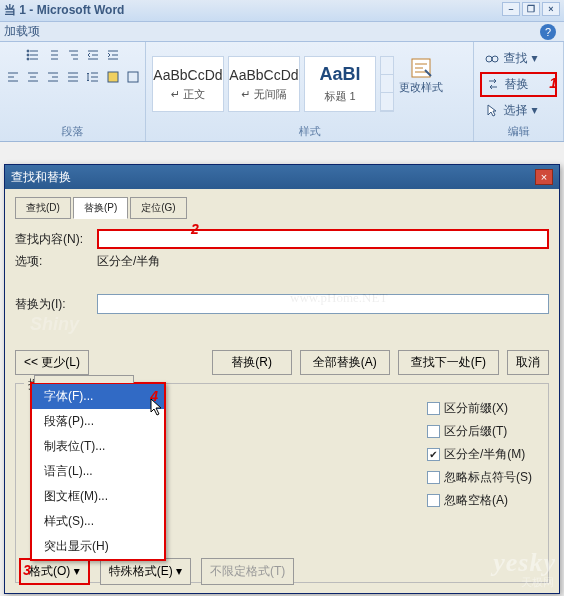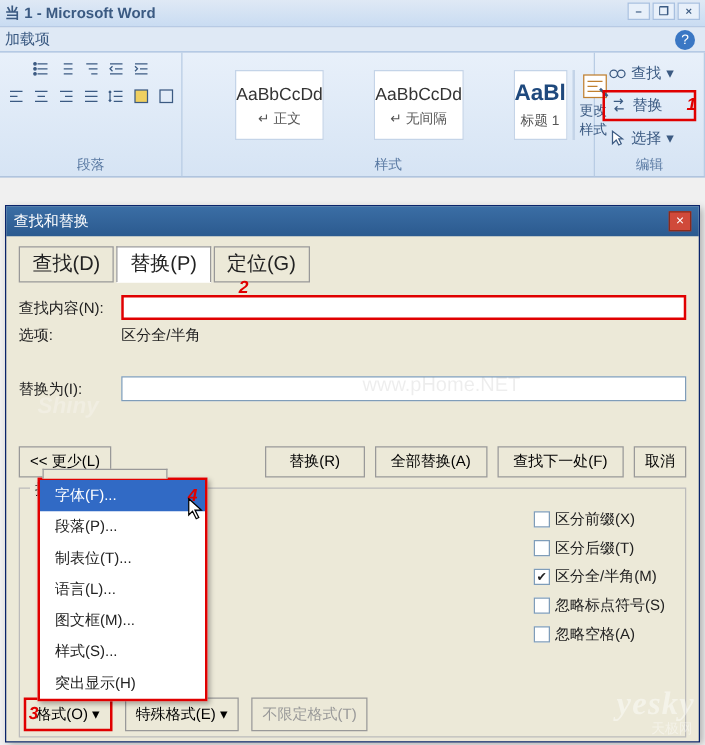--- a/index.html
+++ b/index.html
@@ -15,44 +15,44 @@
 .group-body { flex: 1; display: flex; align-items: center; gap: 4px; }
 .group-label { text-align: center; font-size: 11px; color: #5a7aa3; padding-top: 2px; }
 
 .para-group { width: 146px; }
 .para-btn { width: 18px; height: 18px; border: 1px solid transparent; display: inline-flex; align-items: center; justify-content: center; }
 .para-btn svg { width: 14px; height: 14px; }
 .para-rows { display: flex; flex-direction: column; gap: 4px; }
 .para-row { display: flex; gap: 2px; }
 
 .style-group { width: 330px; }
-.style-box { width: 72px; height: 56px; border: 1px solid #c4d4e8; background: #fff; display: flex; flex-direction: column; align-items: center; justify-content: center; font-size: 11px; color: #555; margin-left: 36px; }
+.style-box { width: 72px; height: 56px; border: 1px solid #c4d4e8; background: #fff; display: flex; flex-direction: column; align-items: center; justify-content: center; font-size: 11px; color: #555; }
 .style-box .preview { font-size: 14px; color: #333; margin-bottom: 4px; }
 .style-box.heading .preview { font-size: 18px; font-weight: bold; color: #1f497d; }
 .style-scroll { width: 14px; height: 56px; border: 1px solid #c4d4e8; display: flex; flex-direction: column; }
 .style-scroll div { flex: 1; border-bottom: 1px solid #c4d4e8; background: #e8f0fa; }
-.change-style { width: 46px; height: 56px; display: flex; flex-direction: column; align-items: center; justify-content: center; font-size: 11px; color: #3b5a82; }
+.change-style { width: 46px; height: 56px; display: flex; flex-direction: column; align-items: center; font-size: 11px; color: #3b5a82; }
 .change-style svg { width: 24px; height: 24px; }
 
 .edit-group { width: 90px; }
 .edit-col { display: flex; flex-direction: column; gap: 2px; width: 100%; }
 .edit-btn { display: flex; align-items: center; gap: 4px; font-size: 12px; color: #3b5a82; padding: 2px 4px; border: 1px solid transparent; }
 .edit-btn svg { width: 14px; height: 14px; }
 
 .highlight-red { border: 2px solid #e00000 !important; position: relative; }
 .red-num { position: absolute; color: #e00000; font-weight: bold; font-style: italic; font-size: 14px; }
 
 
 .dialog { position: absolute; left: 4px; top: 164px; width: 556px; height: 430px; background: #ece9d8; border: 1px solid #0a246a; box-shadow: 2px 2px 6px rgba(0,0,0,0.3); }
 .dialog-title { height: 24px; background: linear-gradient(#3b6ea5, #2b5a8f); color: #fff; font-size: 12px; display: flex; align-items: center; padding: 0 6px; justify-content: space-between; }
 .dialog-title .close { width: 18px; height: 16px; background: #d04a3a; border: 1px solid #8a2a1a; color: #fff; font-size: 11px; text-align: center; line-height: 14px; }
 .dialog-body { padding: 8px 10px; font-size: 12px; color: #222; }
 
 .tabs { display: flex; gap: 2px; margin-bottom: 10px; }
-.tab { padding: 3px 10px; border: 1px solid #999; background: #ece9d8; font-size: 16px; }
+.tab { padding: 3px 10px; border: 1px solid #999; background: #ece9d8; font-size: 10px; }
 .tab.active { background: #fff; border-bottom: 1px solid #fff; position: relative; z-index: 1; }
 
 .form-row { display: flex; align-items: center; margin-bottom: 6px; gap: 6px; }
 .form-row label { width: 76px; }
 .text-input { flex: 1; height: 20px; border: 1px solid #7f9db9; background: #fff; padding: 0 4px; font-size: 12px; }
 
 .btn-row { display: flex; gap: 8px; margin-top: 20px; margin-bottom: 8px; }
 .win-btn { padding: 3px 12px; border: 1px solid #999; background: #ece9d8; font-size: 12px; min-width: 80px; text-align: center; }
 .win-btn.small { min-width: 0; padding: 3px 8px; }
 
@@ -66,21 +66,21 @@
 .popup-menu { position: absolute; left: 30px; top: 382px; width: 136px; background: #fff; border: 1px solid #999; box-shadow: 2px 2px 4px rgba(0,0,0,0.3); z-index: 10; }
 .popup-menu .menu-item { padding: 4px 12px; font-size: 12px; color: #222; }
 .popup-menu .menu-item.hl { background: #316ac5; color: #fff; }
 .popup-top-line { position: absolute; top: -9px; left: 2px; width: 100px; height: 8px; border: 1px solid #999; border-bottom: none; background: #ece9d8; }
 
 .bottom-btns { position: absolute; left: 14px; bottom: 8px; display: flex; gap: 10px; }
 .cursor { position: absolute; left: 150px; top: 398px; z-index: 20; }
 
 .watermark { position: absolute; right: 8px; bottom: 18px; color: rgba(255,255,255,0.45); font-size: 26px; font-weight: bold; font-style: italic; letter-spacing: 1px; pointer-events: none; font-family: Liberation Serif, serif; }
 .watermark-sub { position: absolute; right: 10px; bottom: 6px; color: rgba(255,255,255,0.4); font-size: 11px; pointer-events: none; }
-.watermark-mid { position: absolute; left: 290px; top: 300px; color: rgba(0,0,0,0.07); font-size: 16px; pointer-events: none; }
+.watermark-mid { position: absolute; left: 290px; top: 290px; color: rgba(0,0,0,0.07); font-size: 13px; pointer-events: none; font-family: Liberation Serif, serif; }
 .shiny { position: absolute; left: 30px; top: 314px; color: rgba(255,255,255,0.25); font-size: 18px; font-style: italic; font-weight: bold; pointer-events: none; }
 .win-controls { position: absolute; right: 4px; top: 2px; display: flex; gap: 2px; }
 .win-controls span { width: 18px; height: 14px; border: 1px solid #a8c0e0; background: #e8f0fa; font-size: 9px; text-align: center; line-height: 12px; color: #3b5a82; }
 </style>
 </head>
 <body>
 
 <div class="title-bar">
   <span>当 1 - Microsoft Word</span>
   <div class="win-controls">

